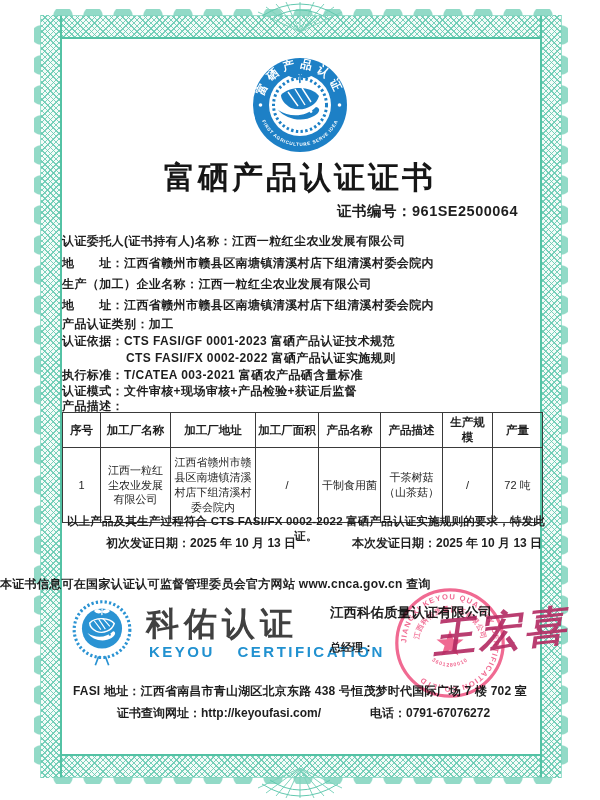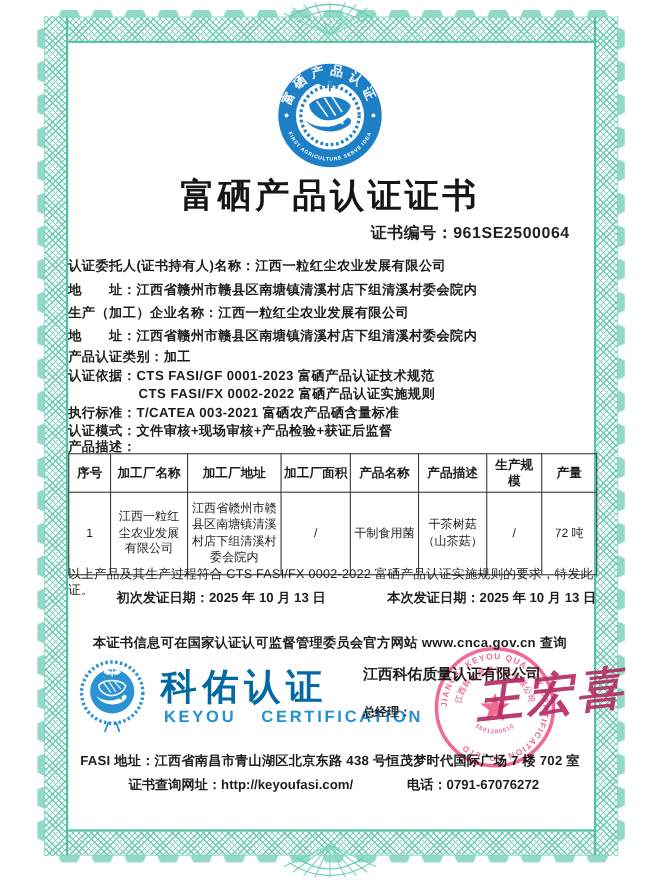--- a/index.html
+++ b/index.html
@@ -39,26 +39,26 @@
   .title{top:157px;left:0;width:100%;text-align:center;font-size:31px;font-weight:800;
          letter-spacing:3px;color:#161616;}
   .certno{top:202px;right:82px;font-size:14.5px;font-weight:800;letter-spacing:.5px;}
   .line{left:62px;right:54px;font-size:12px;font-weight:700;letter-spacing:.4px;line-height:1.25;}
   .indent2{left:126px;}
   .scope-table{left:62px;top:412px;width:480px;border-collapse:collapse;table-layout:fixed;
                font-size:11px;text-align:center;}
   .scope-table th,.scope-table td{border:1.2px solid #3a3a3a;padding:2px 2px;vertical-align:middle;}
   .scope-table th{font-weight:700;height:24px;font-size:11.5px;}
   .scope-table td{height:70px;line-height:1.35;}
-  .statement{left:62px;right:50px;top:514px;font-size:11.5px;font-weight:400;letter-spacing:.2px;}
+  .statement{left:62px;right:50px;top:514px;font-size:11.5px;font-weight:700;letter-spacing:.2px;text-align:center;}
   .dates{left:62px;right:54px;top:535px;display:flex;font-size:12px;font-weight:700;margin-left:44px;}
   .dates .d1{width:246px;}
   .validity{left:62px;top:554px;font-size:12px;font-weight:700;}
-  .cnca{left:0;width:100%;top:576px;text-align:center;font-size:12px;font-weight:700;letter-spacing:.3px;}
-  .keyou-cn{left:146px;top:602px;font-size:33px;font-weight:800;color:#0369a1;letter-spacing:5px;}
+  .cnca{left:0;width:100%;top:576px;font-size:12px;font-weight:700;letter-spacing:.3px;}
+  .keyou-cn{left:146px;top:602px;font-size:33px;font-weight:800;color:#404040;letter-spacing:5px;}
   .keyou-en{left:149px;top:643px;font-size:15px;font-weight:700;color:#2191d0;letter-spacing:2.5px;word-spacing:16px;}
   .issuer-company{left:330px;top:604px;font-size:13.5px;font-weight:700;}
   .signer{left:330px;top:640px;font-size:11px;font-weight:700;text-align:right;}
   .signature{left:432px;top:604px;font-size:42px;font-weight:700;color:#b32a62;z-index:6;
              transform:rotate(-6deg);letter-spacing:4px;opacity:.9;
              font-family:"DejaVu Serif","Liberation Serif",serif;font-style:italic;}
   .seal{left:393px;top:586px;z-index:5;mix-blend-mode:multiply;opacity:.9;}
   .fasi{left:0;width:100%;top:683px;text-align:center;font-size:12px;font-weight:600;letter-spacing:.2px;}
   .qrow{left:62px;right:54px;top:705px;font-size:12px;font-weight:600;}
   .qrow .qurl{position:absolute;left:55px;}

